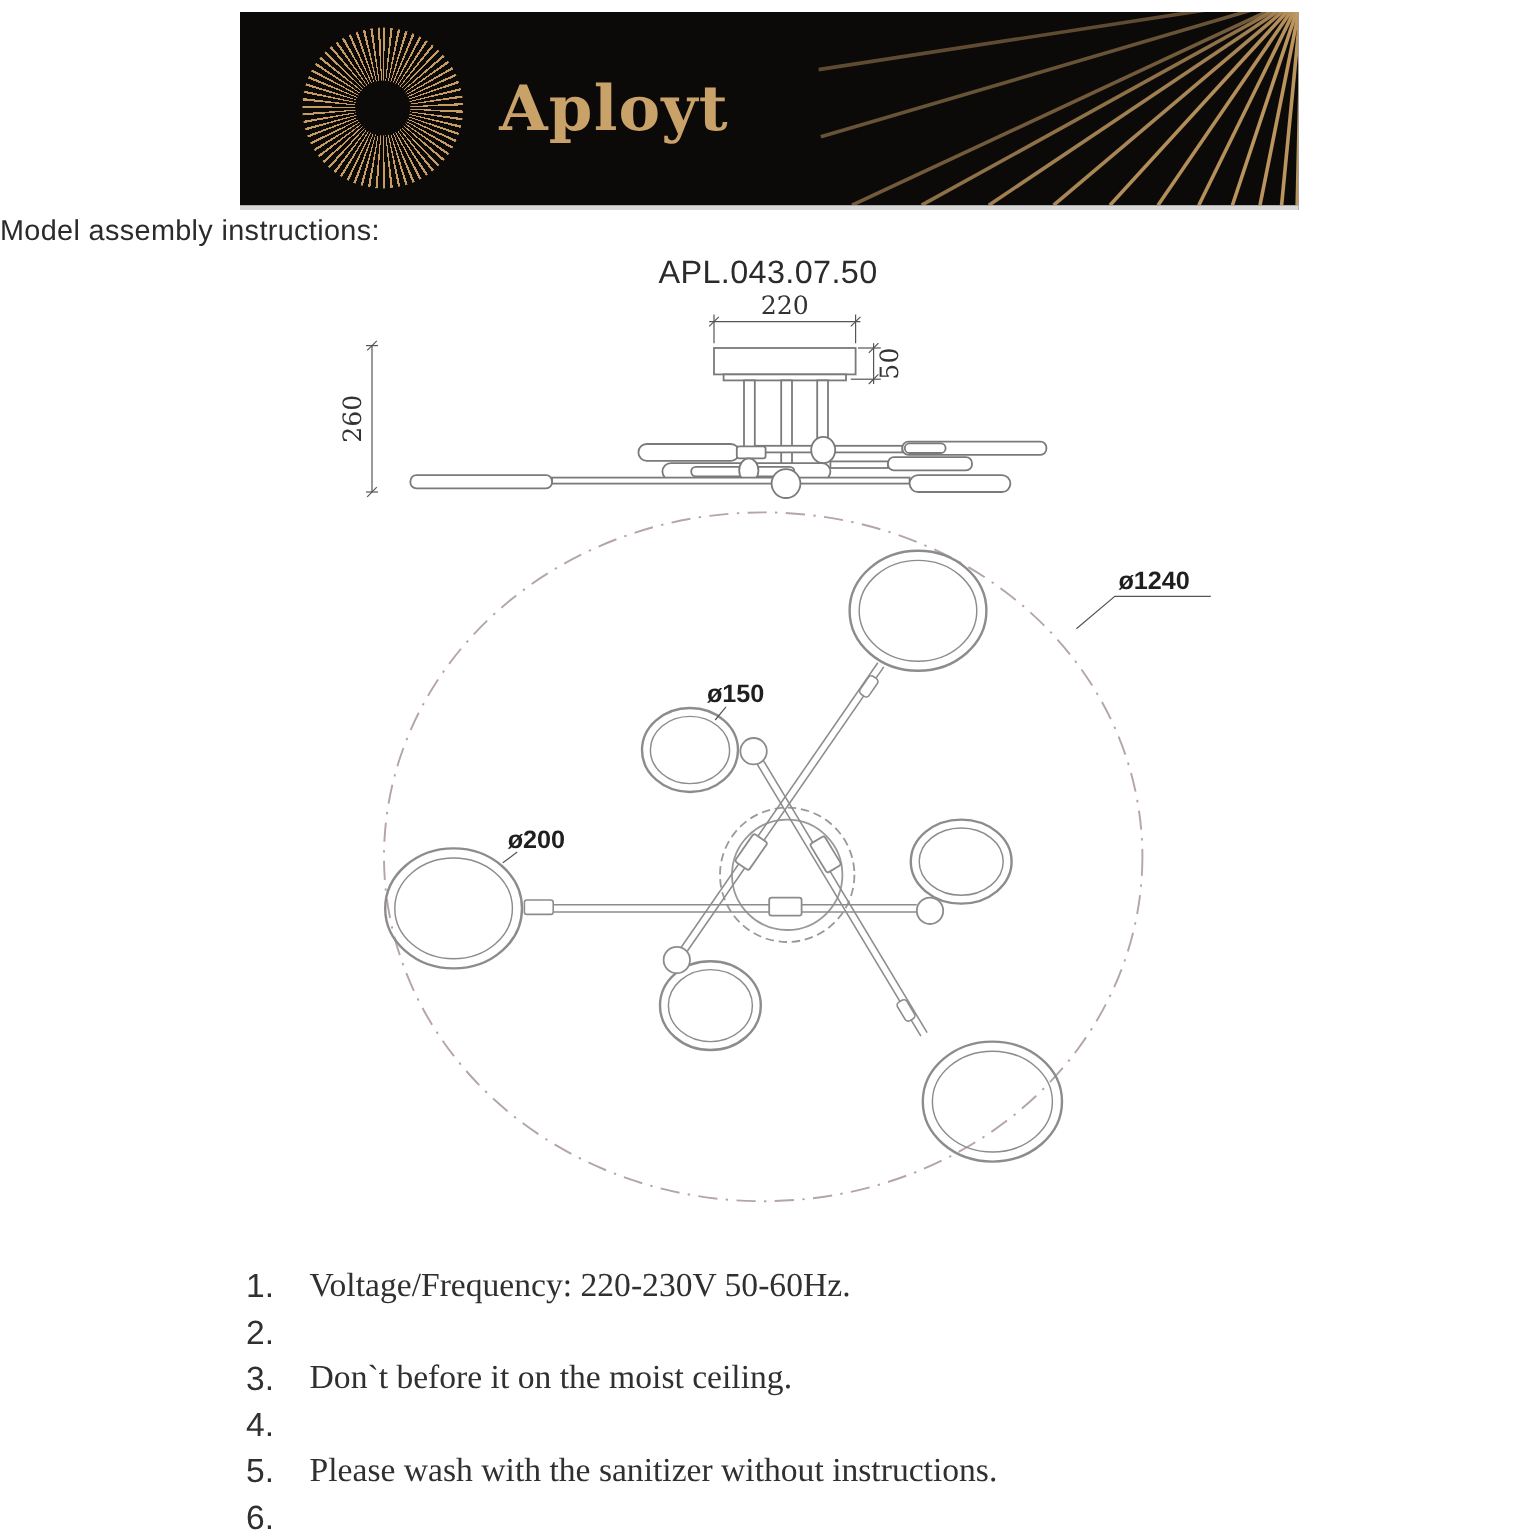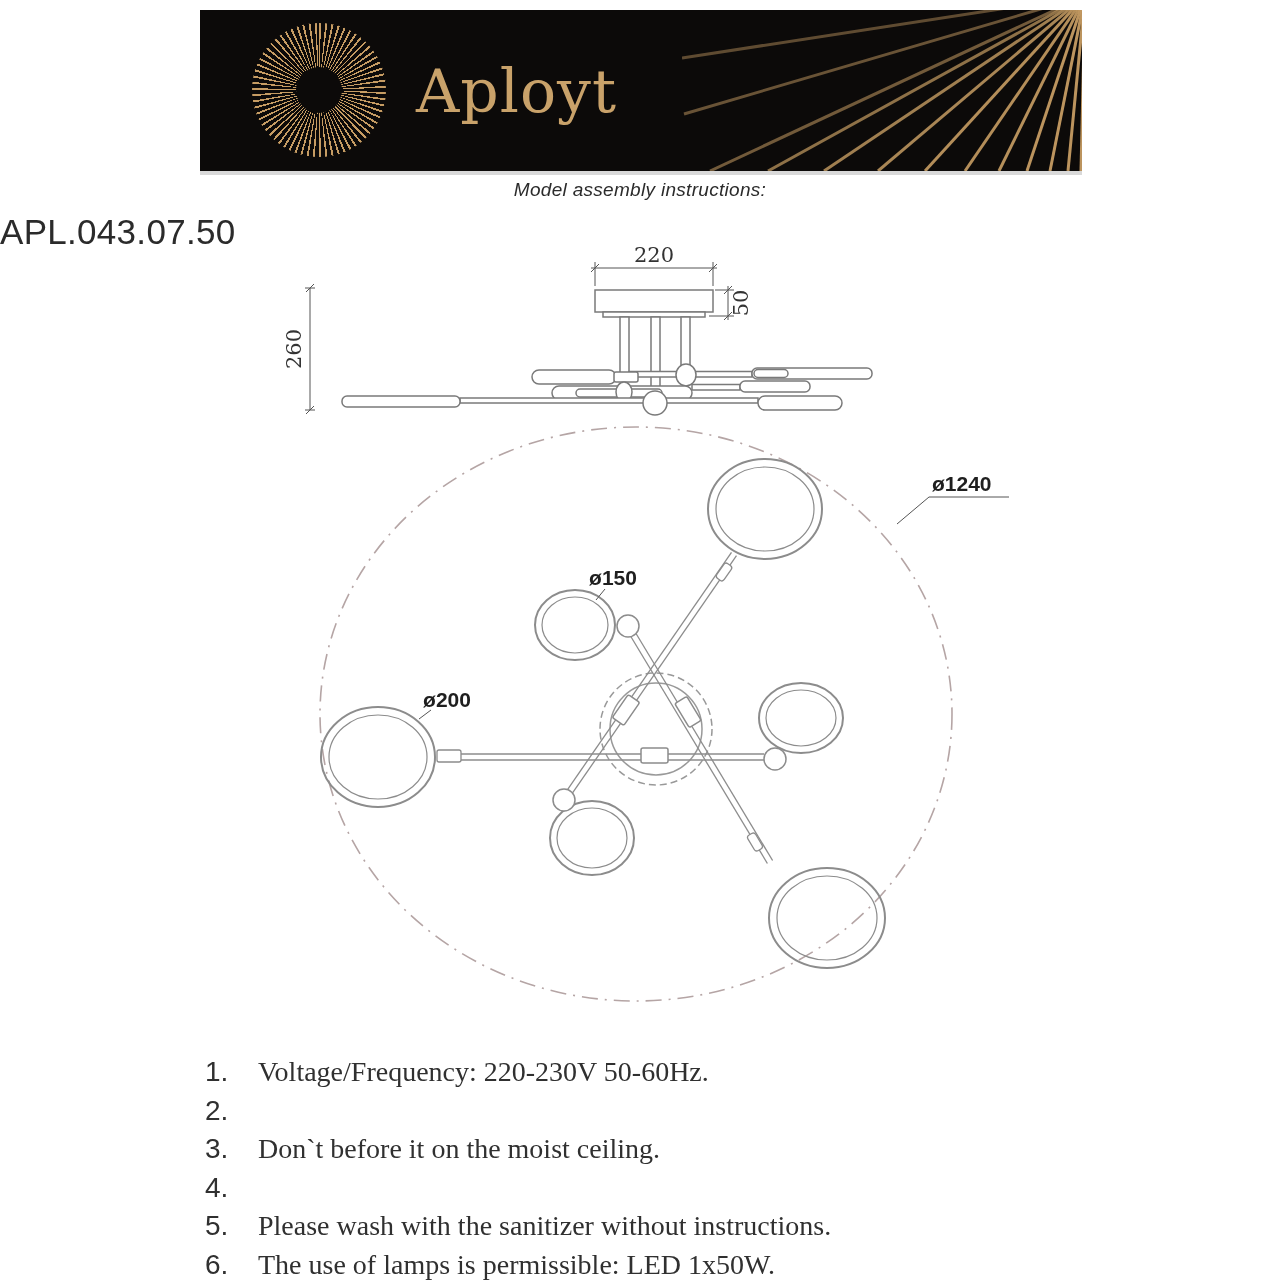--- a/index.html
+++ b/index.html
@@ -14,32 +14,32 @@
   }
   .sunburst{
     position:absolute;left:52px;top:13px;width:134px;height:134px;border-radius:50%;
     background:repeating-conic-gradient(#c69c63 0deg 1.7deg, rgba(0,0,0,0) 1.7deg 5.4deg);
   }
   .sunburst::after{
     content:"";position:absolute;inset:44px;border-radius:50%;background:#0c0a09;
   }
   .brand{
     position:absolute;left:216px;top:0;height:100%;display:flex;align-items:center;
-    font-family:"DejaVu Serif", serif;font-size:60px;font-weight:400;
+    font-family:"DejaVu Serif", serif;font-size:52px;font-weight:700;
     color:#c9a26a;letter-spacing:1px;
   }
   .rayfan{position:absolute;right:0;top:0;}
   
   .title-line{
-    position:absolute;left:0;right:0;top:179px;text-align:center;
-    font-size:19px;font-weight:500;color:#2b2b2b;letter-spacing:.3px;font-style:italic;
+    position:absolute;left:0;right:0;top:179px;text-align:left;
+    font-size:24px;font-weight:500;color:#2b2b2b;letter-spacing:.3px;
   }
   .model-line{
-    position:absolute;left:0;right:0;top:212px;
-    font-size:35px;font-weight:500;color:#2b2b2b;letter-spacing:.3px;
+    position:absolute;left:0;right:0;top:212px;text-align:center;
+    font-size:27px;font-weight:500;color:#2b2b2b;letter-spacing:.3px;
   }
   
   .drawing{position:absolute;left:280px;top:240px;}
   .dimtext{font-family:"DejaVu Serif", serif;font-size:21px;fill:#333;}
   .lbltext{font-family:"Liberation Sans", sans-serif;font-size:21px;font-weight:600;fill:#1f1f1f;}
   
   .instructions{position:absolute;left:205px;top:1056px;width:900px;color:#303030;}
   .instr-row{display:flex;height:38.5px;align-items:flex-start;font-size:28px;}
   .instr-num{width:36px;flex:0 0 36px;margin-right:17px;}
   .instr-text{white-space:nowrap;font-family:Liberation Serif, serif;}
@@ -213,15 +213,14 @@
   </div>
   <div class="instr-row">
     <span class="instr-num">4.</span>
   </div>
   <div class="instr-row">
     <span class="instr-num">5.</span>
     <span class="instr-text">Please wash with the sanitizer without instructions.</span>
   </div>
   <div class="instr-row">
     <span class="instr-num">6.</span>
-    <span class="instr-text">The use of lamps is permissible: LED 1x50W.</span>
   </div>
 </div>
 
 </body></html>

